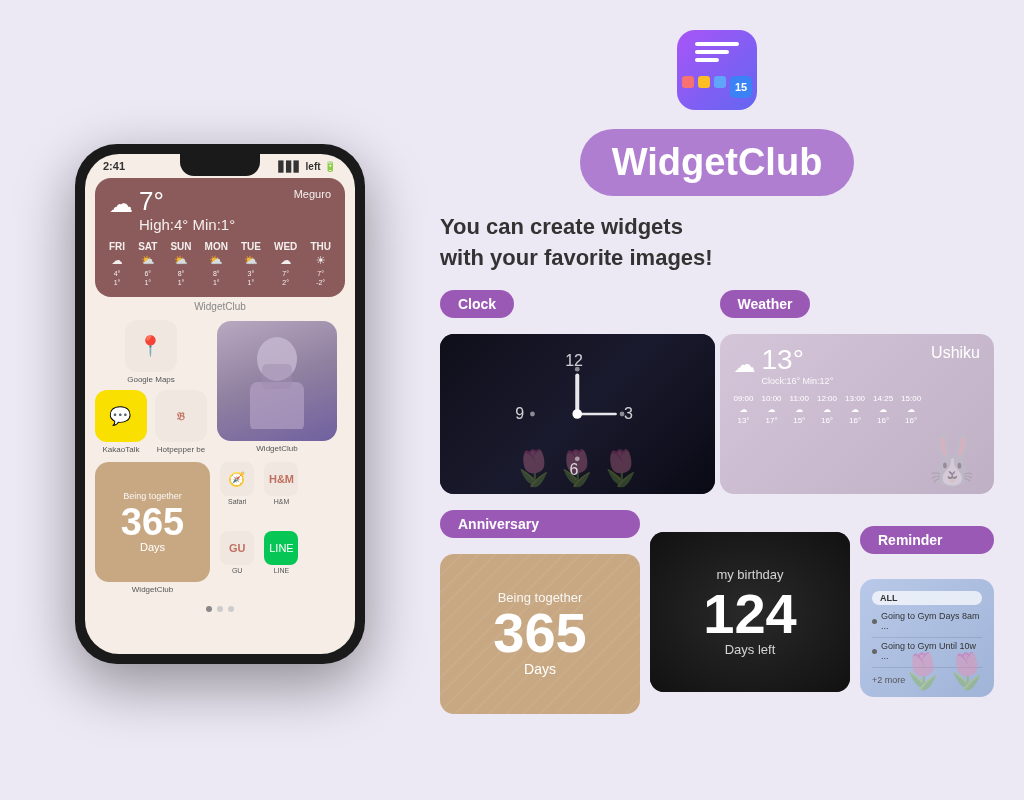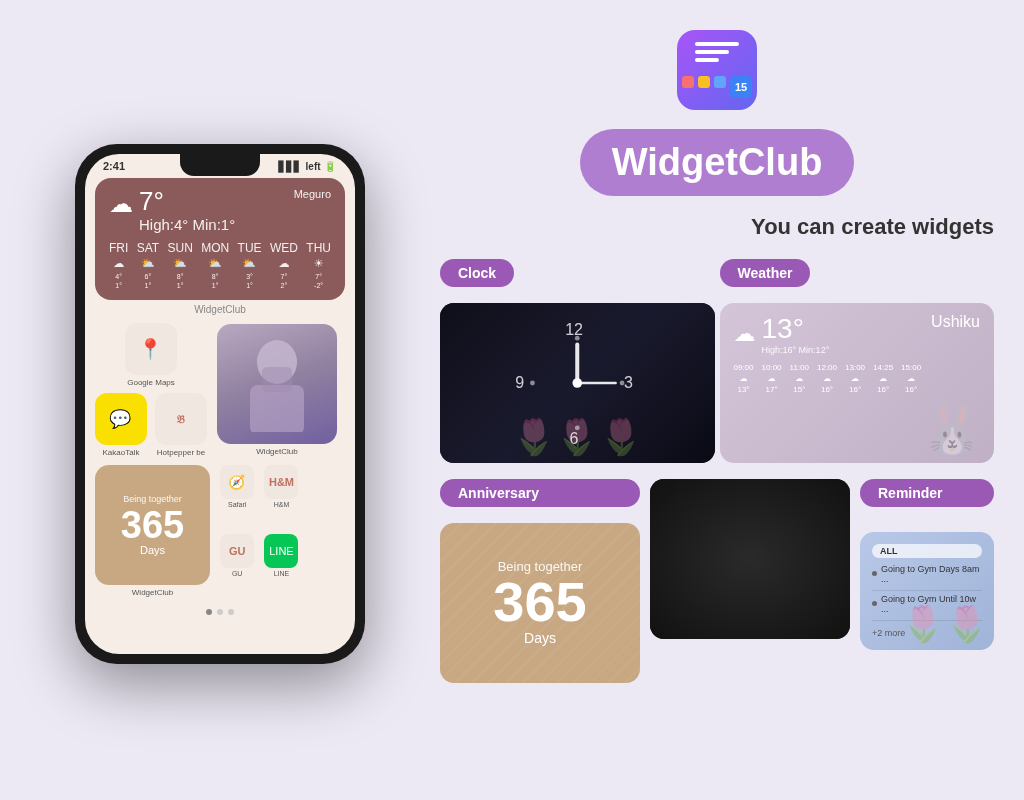--- a/index.html
+++ b/index.html
@@ -144,21 +144,21 @@
 
     .day-item {
       display: flex;
       flex-direction: column;
       align-items: center;
       gap: 2px;
       font-size: 8px;
       opacity: 0.9;
     }
 
-    .day-name { font-weight: 400; font-size: 12px; text-align: right; }
+    .day-name { font-weight: 700; font-size: 10px; text-align: right; }
     .day-icon { font-size: 11px; }
     .day-temps { font-size: 7px; line-height: 1.3; text-align: center; }
 
     .widgetclub-label {
       text-align: center;
       font-size: 10px;
       color: #888;
       margin-top: -4px;
     }
 
@@ -364,21 +364,21 @@
       padding: 12px 32px;
     }
 
     .app-title {
       font-size: 38px;
       font-weight: 700;
       color: white;
     }
 
     .tagline {
-      text-align: right;
+      text-align: left;
       font-size: 22px;
       font-weight: 700;
       color: #333;
       line-height: 1.4;
     }
 
     
     .widget-grid {
       display: grid;
       grid-template-columns: 1fr 1fr;
@@ -795,20 +795,21 @@
           <div class="number-badge">15</div>
         </div>
       </div>
       <div class="app-title-section">
         <div class="app-title">WidgetClub</div>
       </div>
     </div>
 
     <div class="tagline">
       <div>You can create widgets</div>
+      <div>with your favorite images!</div>
     </div>
 
     <div class="widget-grid">
 
       <div class="widget-column">
         <div>
           <span class="badge-label">Clock</span>
         </div>
         <div class="clock-widget">
           <div class="clock-bg-image"></div>
@@ -838,21 +839,21 @@
         <div>
           <span class="badge-label">Weather</span>
         </div>
         <div class="weather-widget-right">
           <div class="weather-right-bg">🐰</div>
           <div class="weather-right-row">
             <div style="display:flex;align-items:center;gap:6px;">
               <span style="font-size:22px;color:white;">☁</span>
               <div>
                 <div class="weather-right-temp">13°</div>
-                <div class="weather-right-range">High:16° Min:12°</div>
+                <div class="weather-right-range">Clock:16° Min:12°</div>
               </div>
             </div>
             <div class="weather-right-location">Ushiku</div>
           </div>
           <div class="weather-right-days">
             <div class="weather-right-day">
               <div>09:00</div>
               <div>☁</div>
               <div>13°</div>
             </div>
@@ -885,36 +886,41 @@
               <div>15:00</div>
               <div>☁</div>
               <div>16°</div>
             </div>
           </div>
         </div>
       </div>
 
     </div>
 
-    <div style="display:flex;gap:10px;align-items:flex-start;">
+    <div style="display:flex;gap:10px;align-items:center;">
       <div style="display:flex;flex-direction:column;gap:8px;">
         <span class="badge-label">Anniversary</span>
         <div class="anniversary-widget-right">
           <div class="anniv-bg-texture"></div>
           <div class="anniv-content">
             <div class="anniv-title-r">Being together</div>
             <div class="anniv-num-r">365</div>
             <div class="anniv-days-r">Days</div>
           </div>
         </div>
       </div>
 
       <div style="display:flex;flex-direction:column;gap:8px;">
         <div class="countdown-widget">
           <div class="countdown-bg"></div>
+          <div class="countdown-content">
+            <div class="countdown-title">my birthday</div>
+            <div class="countdown-num">124</div>
+            <div class="countdown-subtitle">Days left</div>
+          </div>
         </div>
       </div>
 
       <div style="display:flex;flex-direction:column;gap:17px;flex:1;">
         <span class="badge-label">Reminder</span>
         <div class="reminder-widget">
           <div class="reminder-bg-flowers">🌷🌷</div>
           <div class="reminder-badge">ALL</div>
           <div class="reminder-item">
             <div class="reminder-dot"></div>

